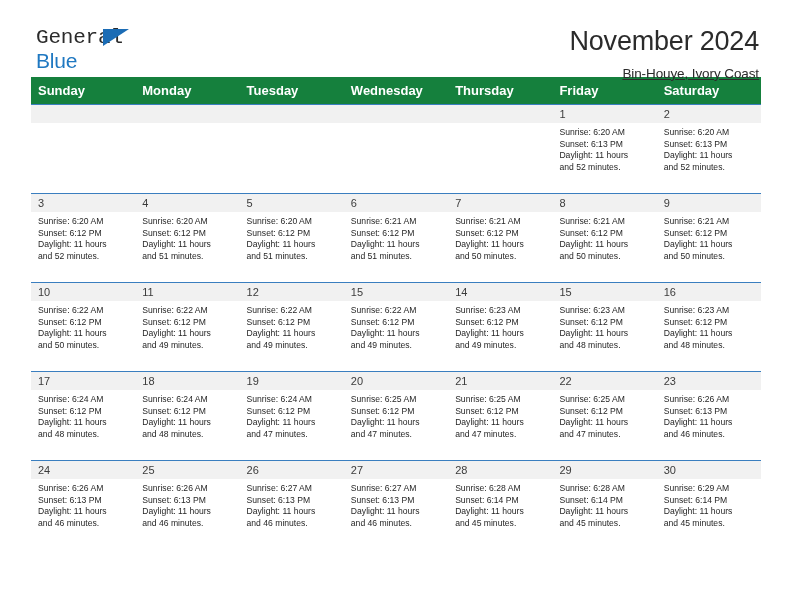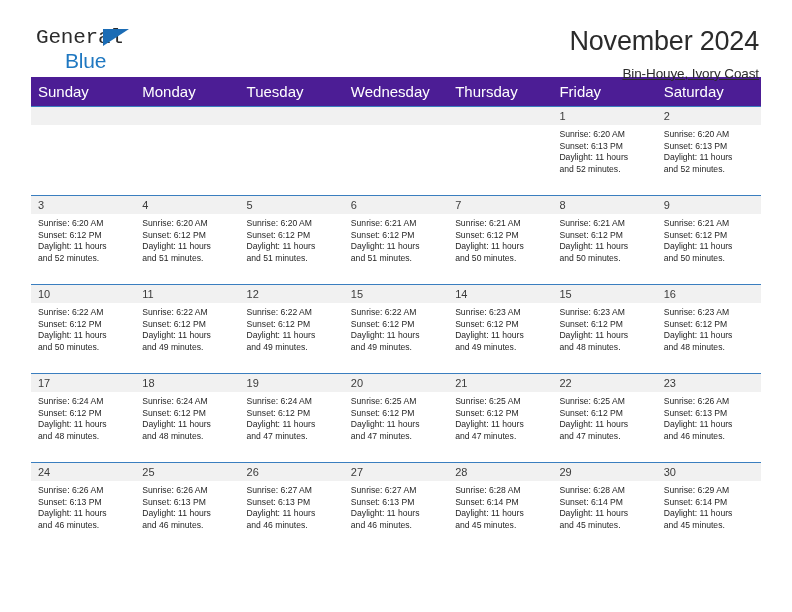--- a/index.html
+++ b/index.html
@@ -41,21 +41,20 @@
     display: block;
     font-family: Liberation Mono, monospace;
   }
   .logo-blue {
     font-size: 21px;
     color: #1f78c1;
     letter-spacing: -0.2px;
     line-height: 1;
     display: block;
     margin-top: 2px;
-    margin-left: 29px;
   }
   .logo-triangle {
     position: absolute;
     left: 72px;
     top: 2px;
     width: 0;
     height: 0;
     border-left: 26px solid #1b6cb5;
     border-bottom: 17px solid transparent;
   }
@@ -80,24 +79,24 @@
   }
 
   
   .calendar {
     width: 730px;
     border-collapse: collapse;
     table-layout: fixed;
     margin-top: 2px;
   }
   .calendar th {
-    background: #4c1d95;
+    background: #15803d;
     color: #ffffff;
-    font-size: 15px;
-    font-weight: normal;
+    font-size: 13px;
+    font-weight: bold;
     text-align: left;
     padding: 6px 0 6px 7px;
     height: 21px;
     border: none;
   }
   .calendar td {
     vertical-align: top;
     padding: 0;
     border-top: 1px solid #3a7ebf;
     background: #ffffff;

